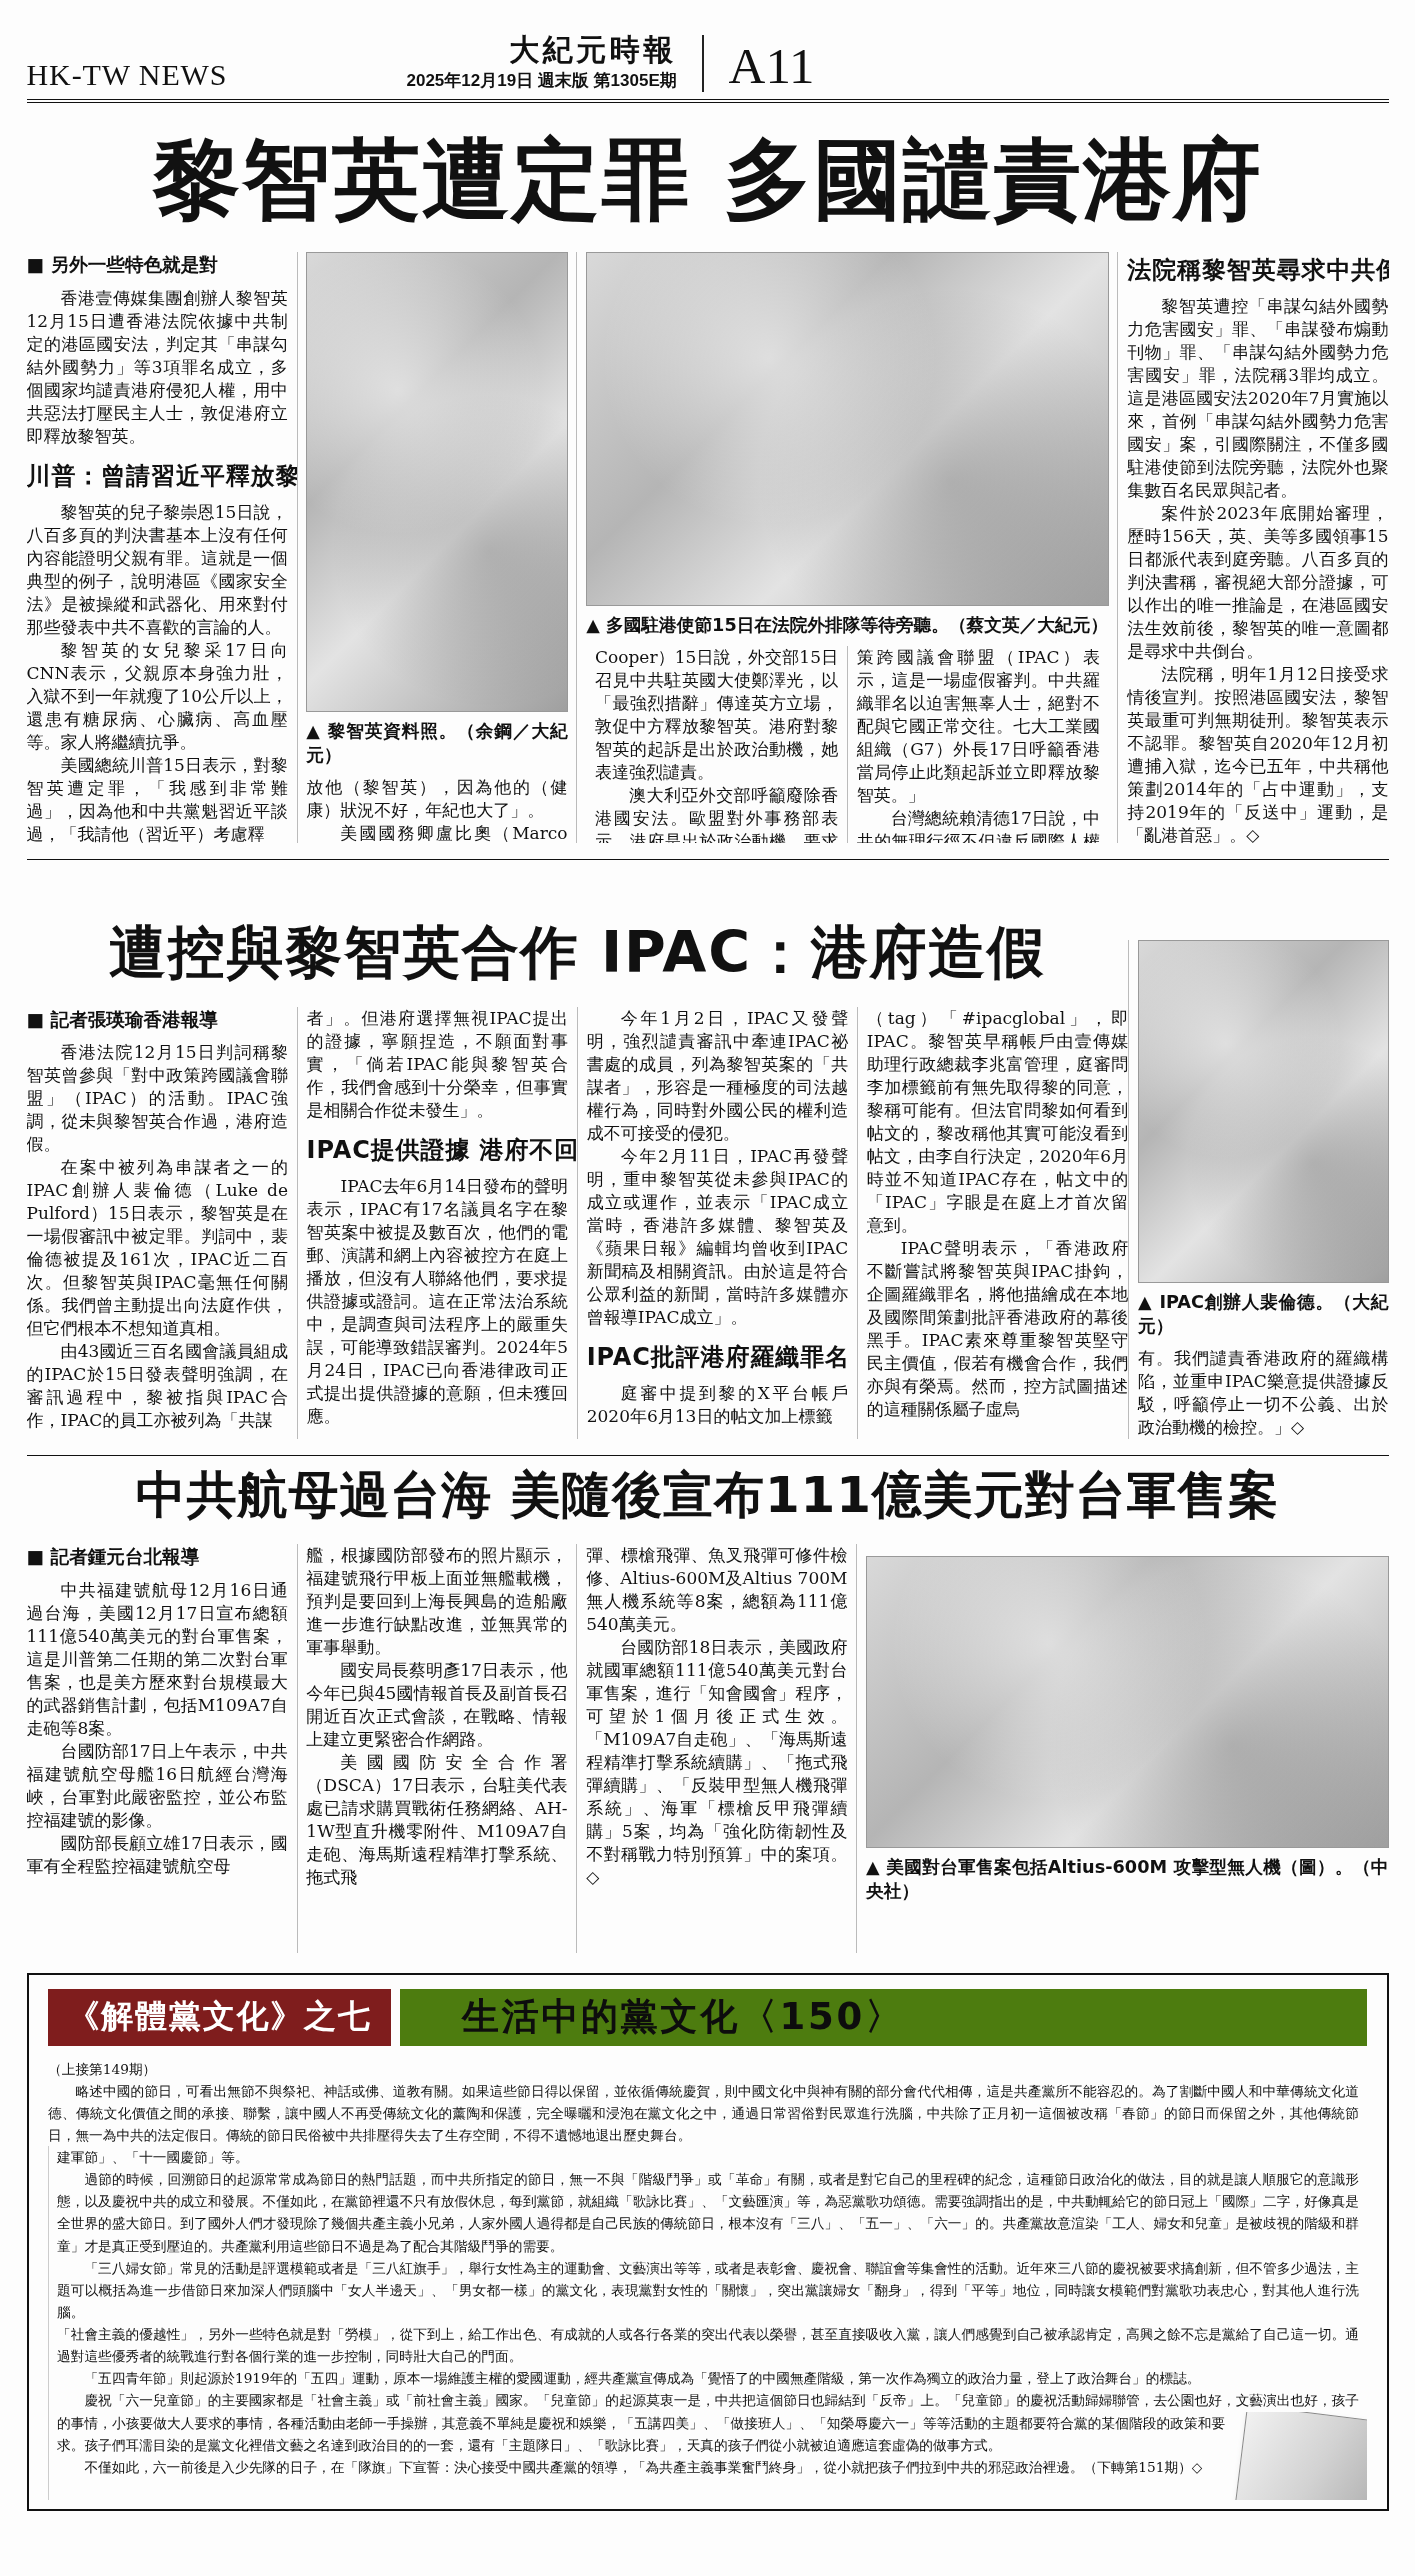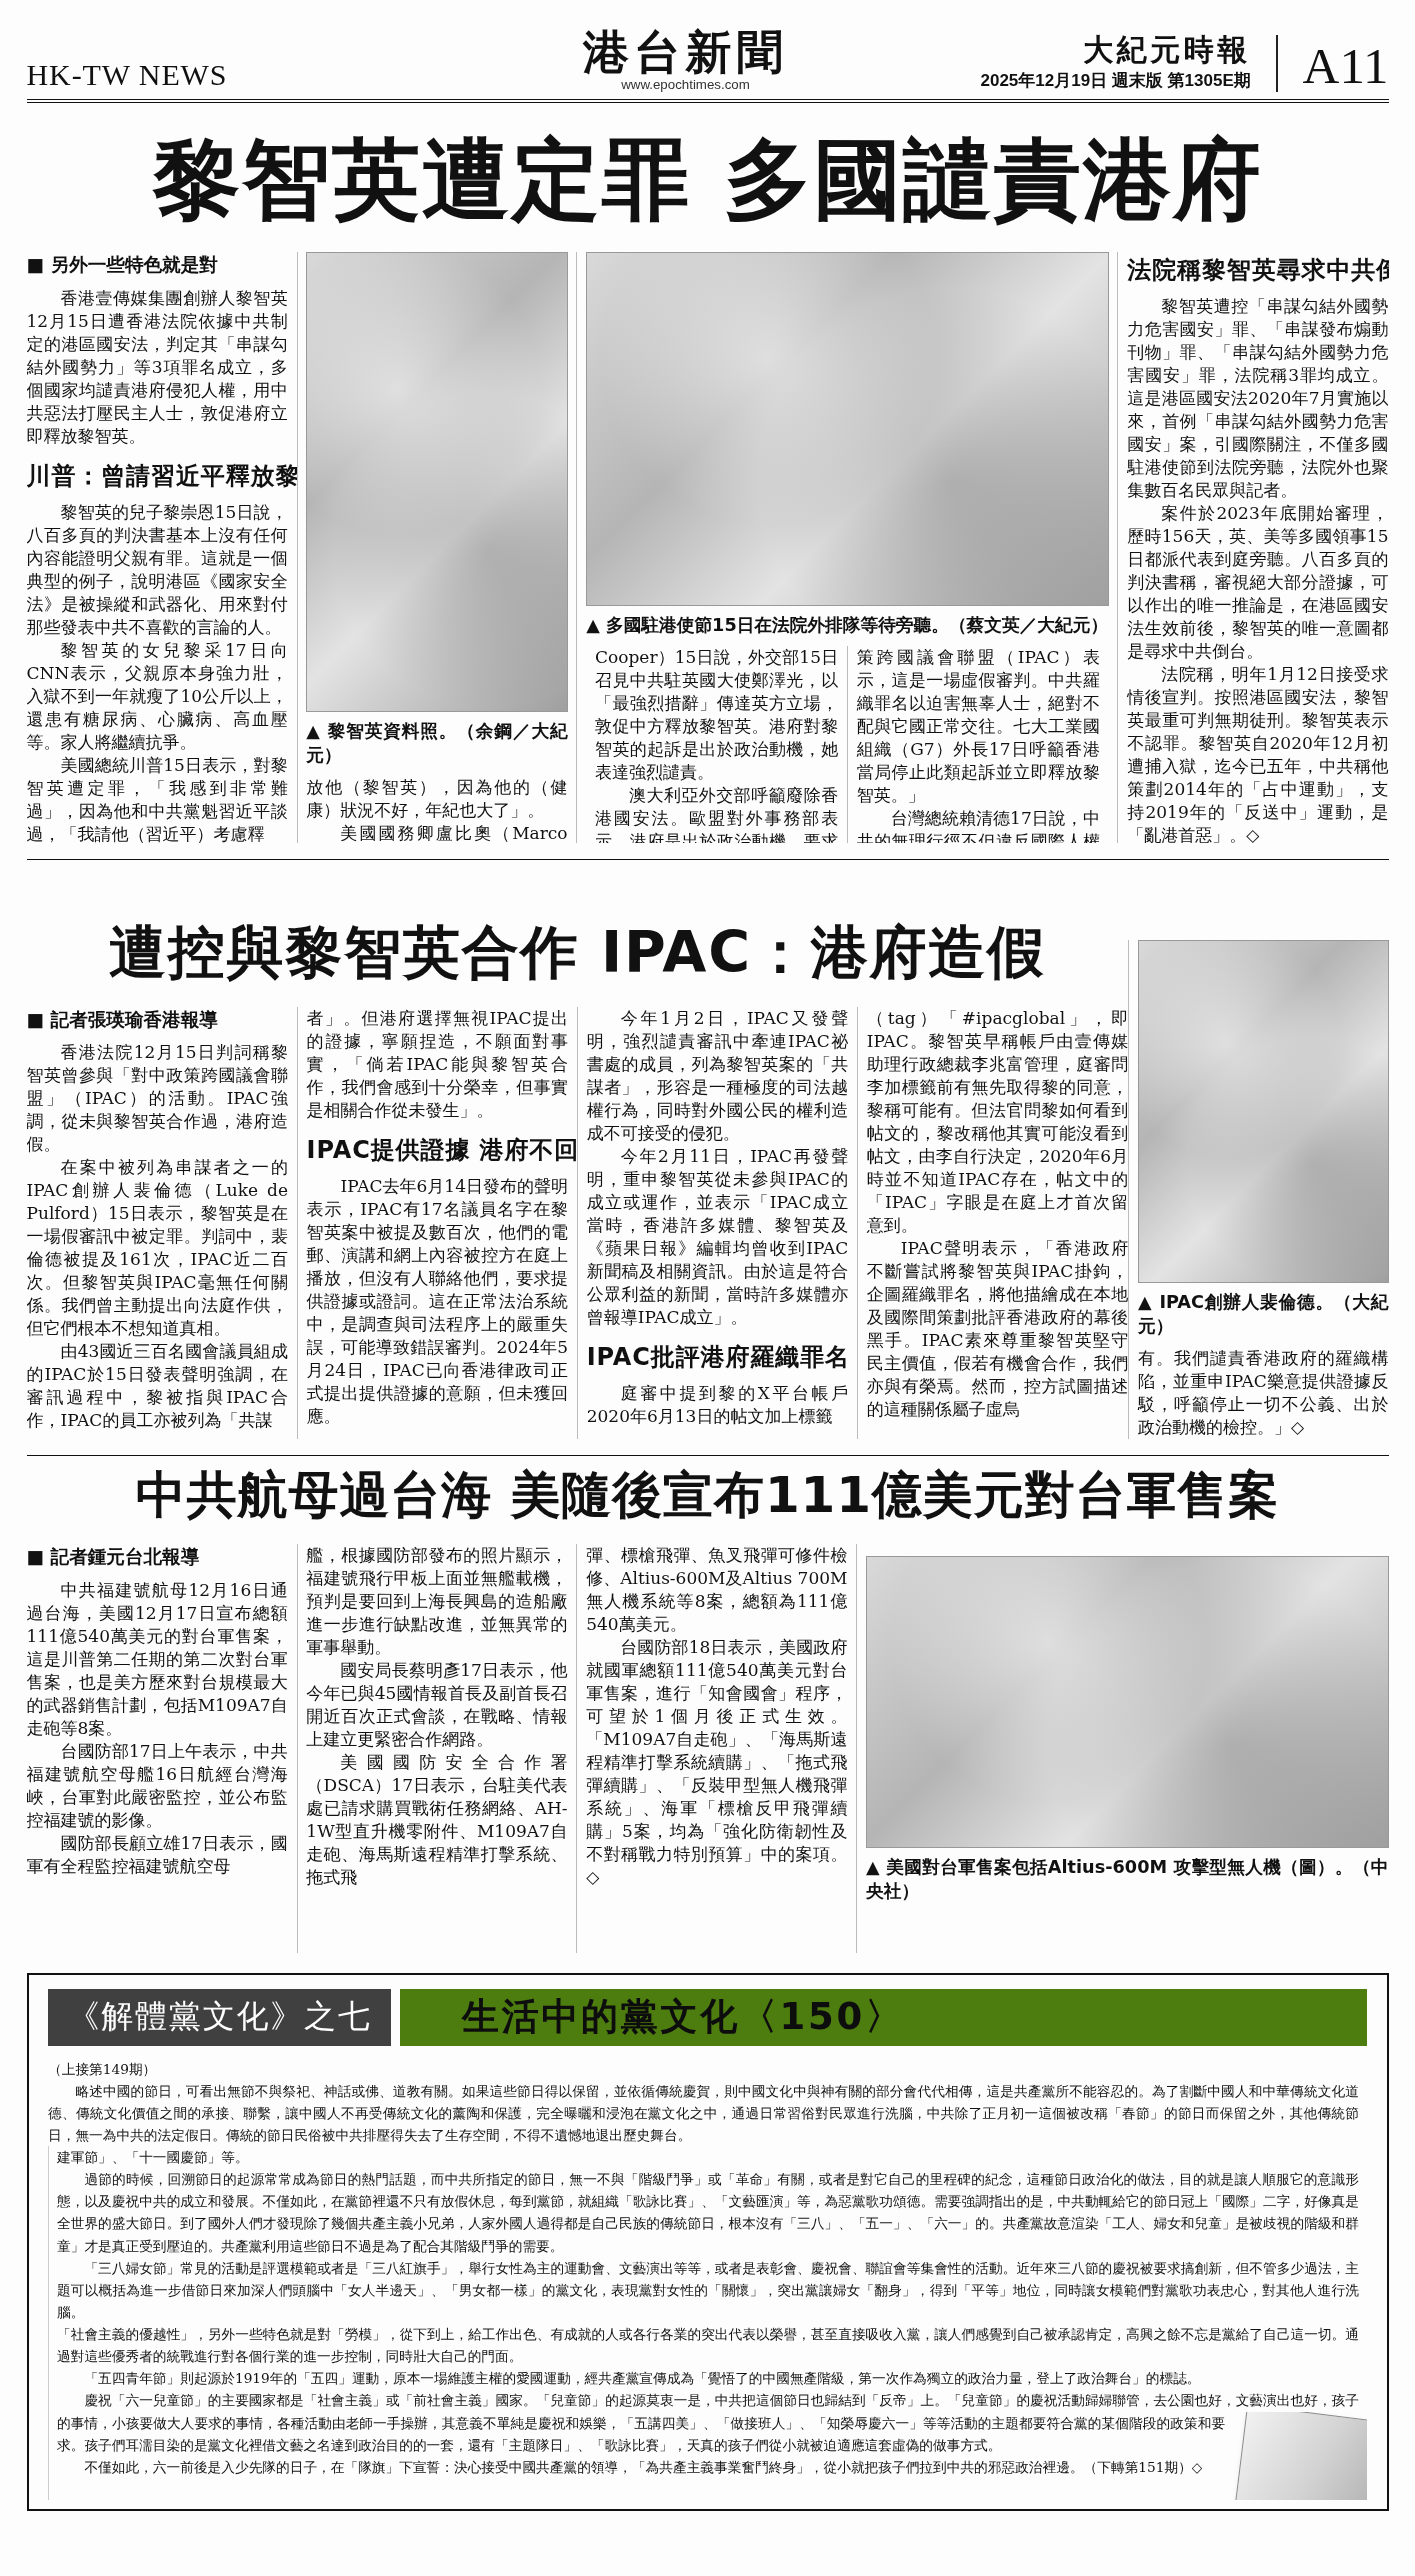--- a/index.html
+++ b/index.html
@@ -59,45 +59,41 @@
   .a2-cols { height:432px; }
 
   
   .headline3 { font-size:50px; letter-spacing:0.9px; margin:8.8px 0 21px 0; line-height:1.1; }
   .a3-cols { height:409px; }
   .a3-photo { flex:2 1 0; }
 
   
   .serial { border:2.7px solid #111; margin-top:19.5px; padding:14px 19.5px 12.4px 19.5px; height:538px; position:relative; }
   .serial-head { display:flex; align-items:stretch; gap:8.8px; margin-bottom:12.4px; height:57px; }
-  .serial-series { background:#404040; color:#fff; font-family:"DejaVu Sans","Liberation Sans",sans-serif;
-                   font-weight:400; font-size:32px; display:flex; align-items:center; padding:0 19.5px; letter-spacing:1.8px; }
+  .serial-series { background:#7f1d1d; color:#fff; font-family:"DejaVu Sans","Liberation Sans",sans-serif;
+                   font-weight:700; font-size:32px; display:flex; align-items:center; padding:0 19.5px; letter-spacing:1.8px; }
   .serial-title { background:#4d7c0f; color:#0d0d0d; flex:1; font-family:"DejaVu Sans","Liberation Sans",sans-serif;
                   font-weight:900; font-size:37px; display:flex; align-items:center; padding-left:62px; letter-spacing:2.7px; }
   .serial-cols { display:flex; height:442px;flex-direction:column; }
   .scol { flex:1 1 0; min-width:0; padding:0 8px; overflow:hidden; }
   .scol + .scol { border-left:0.9px solid #ccc; }
   .scol:first-child { padding-left:0; } .scol:last-child { padding-right:0; }
   .s-p { font-size:13.7px; line-height:22px; text-align:justify; }
   .cont-note { font-size:13.7px; line-height:22px; }
   .book { float:right; width:133px; height:208px; margin:0 0 7px 8.8px; transform:rotate(7deg);
           background: linear-gradient(115deg,#f2f2f2 0%,#d2d2d2 45%,#9d9d9d 100%);
           border:0.9px solid #888; box-shadow:5.3px 7px 8.8px rgba(0,0,0,.35); }
 </style>
 </head>
 <body>
 
 <div class="page">
 
   <header class="masthead">
     <div class="m-left">HK-TW NEWS</div>
-    <div class="m-center">
-      <div class="zh">港台新聞</div>
-      <div class="web">www.epochtimes.com</div>
-    </div>
     <div class="m-right">
       <div class="brandcol">
         <div class="brand">大紀元時報</div>
         <div class="dateline">2025年12月19日 週末版  第1305E期</div>
       </div>
       <div class="vertdiv"></div>
       <div class="pageno">A11</div>
     </div>
   </header>
   <div class="rule-double"></div>

